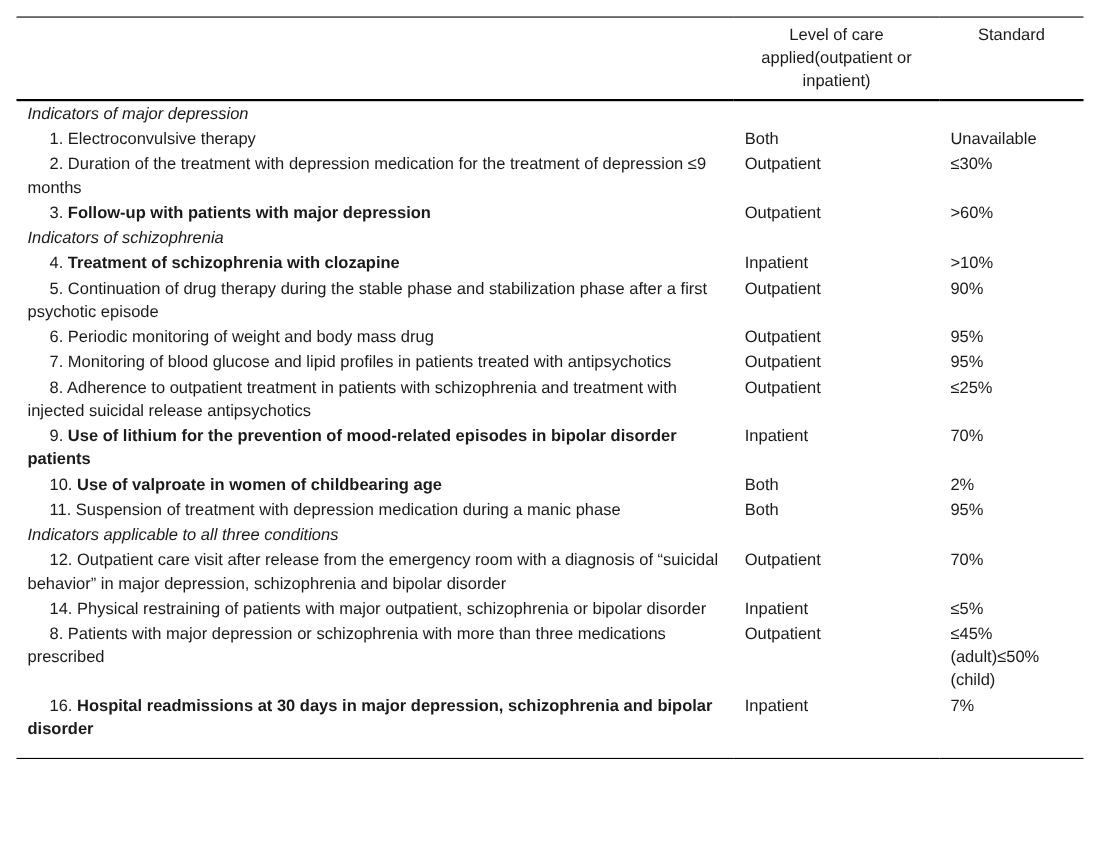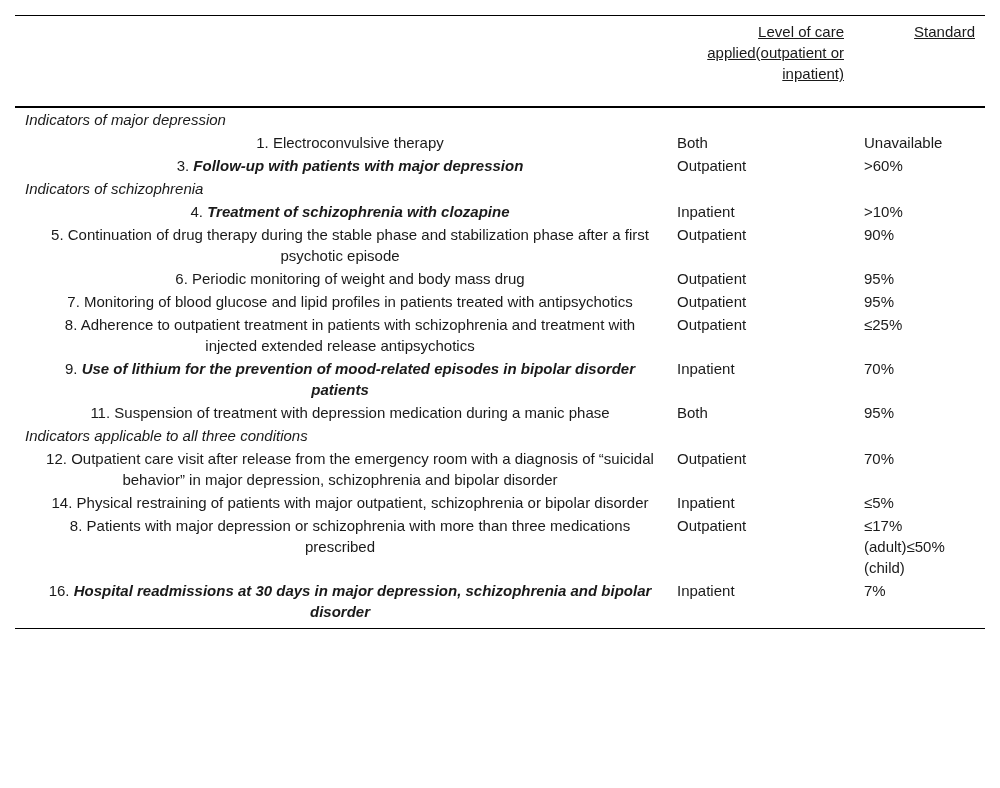--- a/index.html
+++ b/index.html
@@ -8,33 +8,33 @@
       font-family: "Liberation Sans", sans-serif;
       font-size: 15px; color: #1a1a1a;
     }
     .wrap { position: absolute; left: 15px; top: 15px; width: 970px; }
     table { border-collapse: collapse; width: 970px; table-layout: fixed; }
     col.c1 { width: 652px; }
     col.c2 { width: 187px; }
     col.c3 { width: 131px; }
     thead tr { border-top: 1px solid #000; border-bottom: 2px solid #000; }
     thead th {
-      font-weight: normal; text-align: right; vertical-align: top;
-      padding: 5px 10px 22px 10px; line-height: 21px; text-decoration: underline;
+      font-weight: normal; text-align: center; vertical-align: top;
+      padding: 5px 10px 6px 10px; line-height: 21px;
     }
     tbody tr.last { border-bottom: 1px solid #000; }
     td {
       vertical-align: top; padding: 1px 10px 1px 10px; line-height: 21px;
     }
-    td.desc { padding-left: 10px; padding-right: 12px; text-align: center; }
+    td.desc { padding-left: 10px; padding-right: 12px; }
     td.section { font-style: italic; padding-top: 1px; padding-bottom: 1px; }
     .indent { display: inline-block; width: 20px; }
     .num { }
-    .b { font-weight: bold; font-style: italic; }
-    tr.last td { padding-bottom: 6px; }
+    .b { font-weight: bold; }
+    tr.last td { padding-bottom: 16px; }
   </style>
 </head>
 <body>
 
 <div class="wrap">
   <table>
     <colgroup>
         <col class="c1">
         <col class="c2">
         <col class="c3">
@@ -47,20 +47,25 @@
       </tr>
     </thead>
     <tbody id="tbody">
         <tr>
           <td class="section" colspan="3">Indicators of major depression</td>
         </tr>
         <tr>
           <td class="desc"><span class="indent"></span><span class="num">1.</span> <span>Electroconvulsive therapy</span></td>
           <td>Both</td>
           <td>Unavailable</td>
+        </tr>
+        <tr>
+          <td class="desc"><span class="indent"></span><span class="num">2.</span> <span>Duration of the treatment with depression medication for the treatment of depression ≤9 months</span></td>
+          <td>Outpatient</td>
+          <td>≤30%</td>
         </tr>
         <tr>
           <td class="desc"><span class="indent"></span><span class="num">3.</span> <span class="b">Follow-up with patients with major depression</span></td>
           <td>Outpatient</td>
           <td>&gt;60%</td>
         </tr>
         <tr>
           <td class="section" colspan="3">Indicators of schizophrenia</td>
         </tr>
         <tr>
@@ -77,28 +82,33 @@
           <td class="desc"><span class="indent"></span><span class="num">6.</span> <span>Periodic monitoring of weight and body mass drug</span></td>
           <td>Outpatient</td>
           <td>95%</td>
         </tr>
         <tr>
           <td class="desc"><span class="indent"></span><span class="num">7.</span> <span>Monitoring of blood glucose and lipid profiles in patients treated with antipsychotics</span></td>
           <td>Outpatient</td>
           <td>95%</td>
         </tr>
         <tr>
-          <td class="desc"><span class="indent"></span><span class="num">8.</span> <span>Adherence to outpatient treatment in patients with schizophrenia and treatment with injected extended release antipsychotics</span></td>
+          <td class="desc"><span class="indent"></span><span class="num">8.</span> <span>Adherence to outpatient treatment in patients with schizophrenia and treatment with injected suicidal release antipsychotics</span></td>
           <td>Outpatient</td>
           <td>≤25%</td>
         </tr>
         <tr>
           <td class="desc"><span class="indent"></span><span class="num">9.</span> <span class="b">Use of lithium for the prevention of mood-related episodes in bipolar disorder patients</span></td>
           <td>Inpatient</td>
           <td>70%</td>
+        </tr>
+        <tr>
+          <td class="desc"><span class="indent"></span><span class="num">10.</span> <span class="b">Use of valproate in women of childbearing age</span></td>
+          <td>Both</td>
+          <td>2%</td>
         </tr>
         <tr>
           <td class="desc"><span class="indent"></span><span class="num">11.</span> <span>Suspension of treatment with depression medication during a manic phase</span></td>
           <td>Both</td>
           <td>95%</td>
         </tr>
         <tr>
           <td class="section" colspan="3">Indicators applicable to all three conditions</td>
         </tr>
         <tr>
@@ -107,21 +117,21 @@
           <td>70%</td>
         </tr>
         <tr>
           <td class="desc"><span class="indent"></span><span class="num">14.</span> <span>Physical restraining of patients with major outpatient, schizophrenia or bipolar disorder</span></td>
           <td>Inpatient</td>
           <td>≤5%</td>
         </tr>
         <tr>
           <td class="desc"><span class="indent"></span><span class="num">8.</span> <span>Patients with major depression or schizophrenia with more than three medications prescribed</span></td>
           <td>Outpatient</td>
-          <td>≤17% (adult)≤50% (child)</td>
+          <td>≤45% (adult)≤50% (child)</td>
         </tr>
         <tr class="last">
           <td class="desc"><span class="indent"></span><span class="num">16.</span> <span class="b">Hospital readmissions at 30 days in major depression, schizophrenia and bipolar disorder</span></td>
           <td>Inpatient</td>
           <td>7%</td>
         </tr>
       </tbody>
   </table>
 </div>
 

